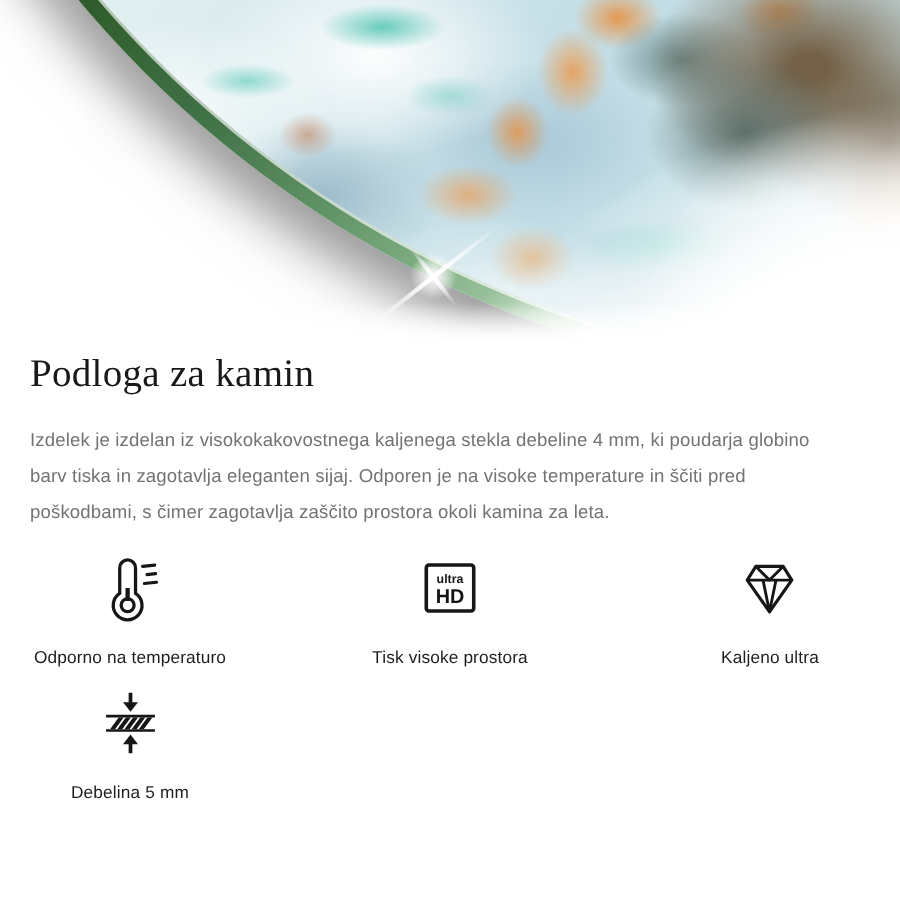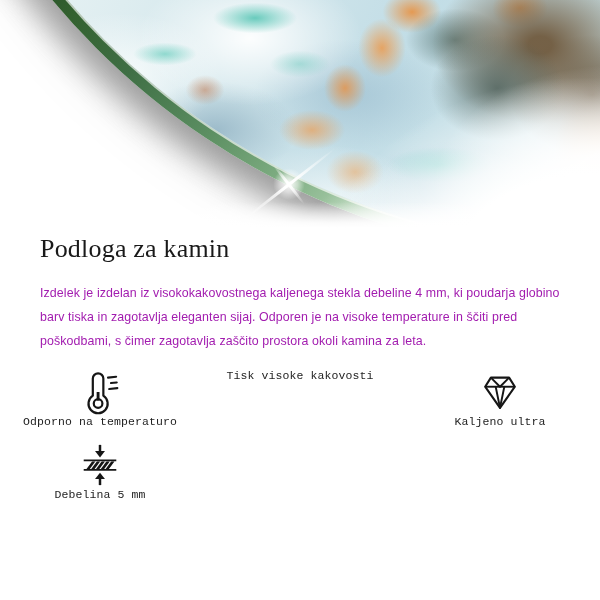--- a/index.html
+++ b/index.html
@@ -68,36 +68,36 @@
     background:radial-gradient(circle,#fff 0%,rgba(255,255,255,.55) 38%,rgba(255,255,255,0) 70%);}
   .fade-corner{position:absolute;inset:0;z-index:5;pointer-events:none;
     background:
       radial-gradient(340px 260px at 585px 280px,#fff 40%,rgba(255,255,255,0) 78%),
       radial-gradient(240px 180px at 465px 295px,#fff 32%,rgba(255,255,255,0) 80%),
       radial-gradient(230px 150px at 618px 185px,rgba(255,255,255,.95) 22%,rgba(255,255,255,0) 80%);}
   .fade-bottom{position:absolute;left:0;right:0;bottom:0;height:26px;z-index:6;pointer-events:none;
     background:linear-gradient(to bottom,rgba(255,255,255,0),rgba(255,255,255,.9) 80%,#fff 100%);}
 
   
-  .content{padding:0 40px;}
+  .content{padding:0 20px;}
   h1{
     font-family:"Liberation Serif","DejaVu Serif",serif;font-weight:400;
     font-size:26px;line-height:33px;color:#191919;margin:4px 0 16px 0;letter-spacing:.2px;
   }
   h1 .line{display:block;}
   .desc{
-    width:538px;margin:0;font-size:12.4px;line-height:24px;color:#a21caf;letter-spacing:.1px;
+    width:538px;margin:0;font-size:12.4px;line-height:24px;color:#737373;letter-spacing:.1px;
   }
 
   
   .features{display:grid;grid-template-columns:repeat(3,1fr);row-gap:14px;margin:16px -40px 0 -40px;}
   .feature{display:flex;flex-direction:column;align-items:center;}
   .feature .icon{height:46px;display:flex;align-items:center;justify-content:center;}
   .feature .icon svg{display:block;}
-  .feature .label{margin-top:0;font-size:11.5px;color:#1e1e1e;letter-spacing:.1px;font-family:Liberation Mono, monospace;}
+  .feature .label{margin-top:18px;font-size:11.5px;color:#1e1e1e;letter-spacing:.1px;}
   .stroke{stroke:#161616;fill:none;}
   svg text{font-family:"Liberation Sans",sans-serif;fill:#141414;}
 </style>
 </head>
 <body>
 
 <div class="page">
 
   <section class="hero">
     <div class="glass-edge"></div>
@@ -132,21 +132,28 @@
               <line class="stroke" stroke-width="2.2" stroke-linecap="round" x1="33" y1="8.5" x2="41.5" y2="8.5"></line>
               <line class="stroke" stroke-width="2.2" stroke-linecap="round" x1="35.5" y1="14.5" x2="41.5" y2="14.5"></line>
               <line class="stroke" stroke-width="2.2" stroke-linecap="round" x1="33" y1="20.5" x2="41.5" y2="20.5"></line>
             </g>
           </svg>
         </div>
         <div class="label">Odporno na temperaturo</div>
       </div>
 
       <div class="feature">
-        <div class="label">Tisk visoke kakovosti</div>
+        <div class="icon">
+          <svg width="46" height="46" viewBox="0 0 48 48">
+            <rect class="stroke" stroke-width="2.5" x="7.5" y="8" width="33" height="32" rx="2"></rect>
+            <text x="24" y="20.5" font-size="8.6" font-weight="600" text-anchor="middle">ultra</text>
+            <text x="24" y="34.5" font-size="13.8" font-weight="700" text-anchor="middle">HD</text>
+          </svg>
+        </div>
+        <div class="label">Tisk visoke prostora</div>
       </div>
 
 
       <div class="feature">
         <div class="icon">
           <svg width="46" height="46" viewBox="0 0 48 48">
             <path class="stroke" stroke-width="2.2" stroke-linejoin="round" d="M8.5 18.5 L14.5 9 H33.5 L39.5 18.5 L24 40.5 Z"></path>
             <path class="stroke" stroke-width="2" d="M8.5 18.5 H39.5"></path>
             <path class="stroke" stroke-width="2" stroke-linejoin="round" d="M14.5 9 L24 18.5 L33.5 9"></path>
             <path class="stroke" stroke-width="2" stroke-linejoin="round" d="M19.5 18.5 L24 40.5 L28.5 18.5"></path>

